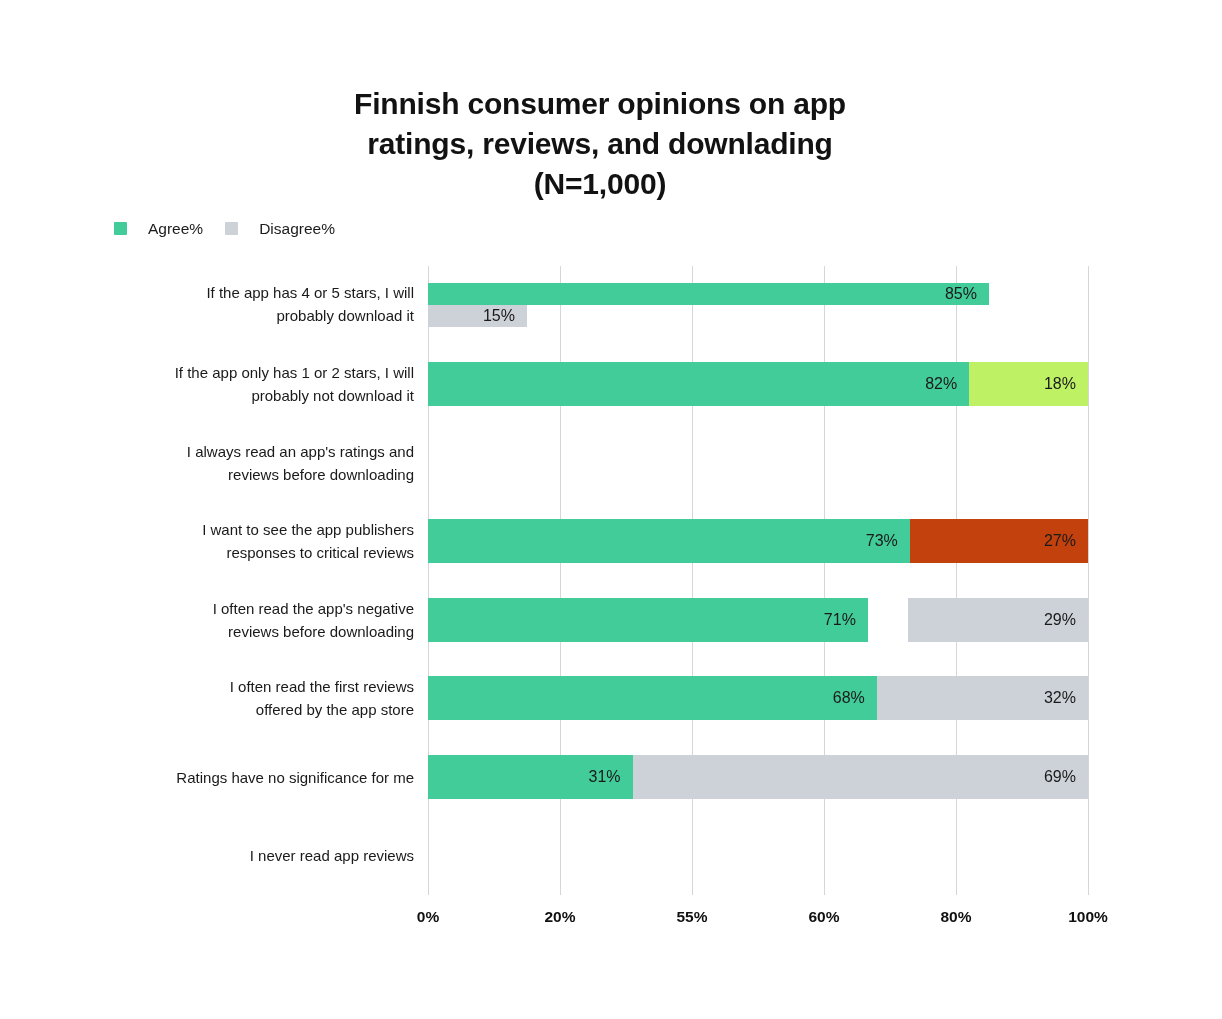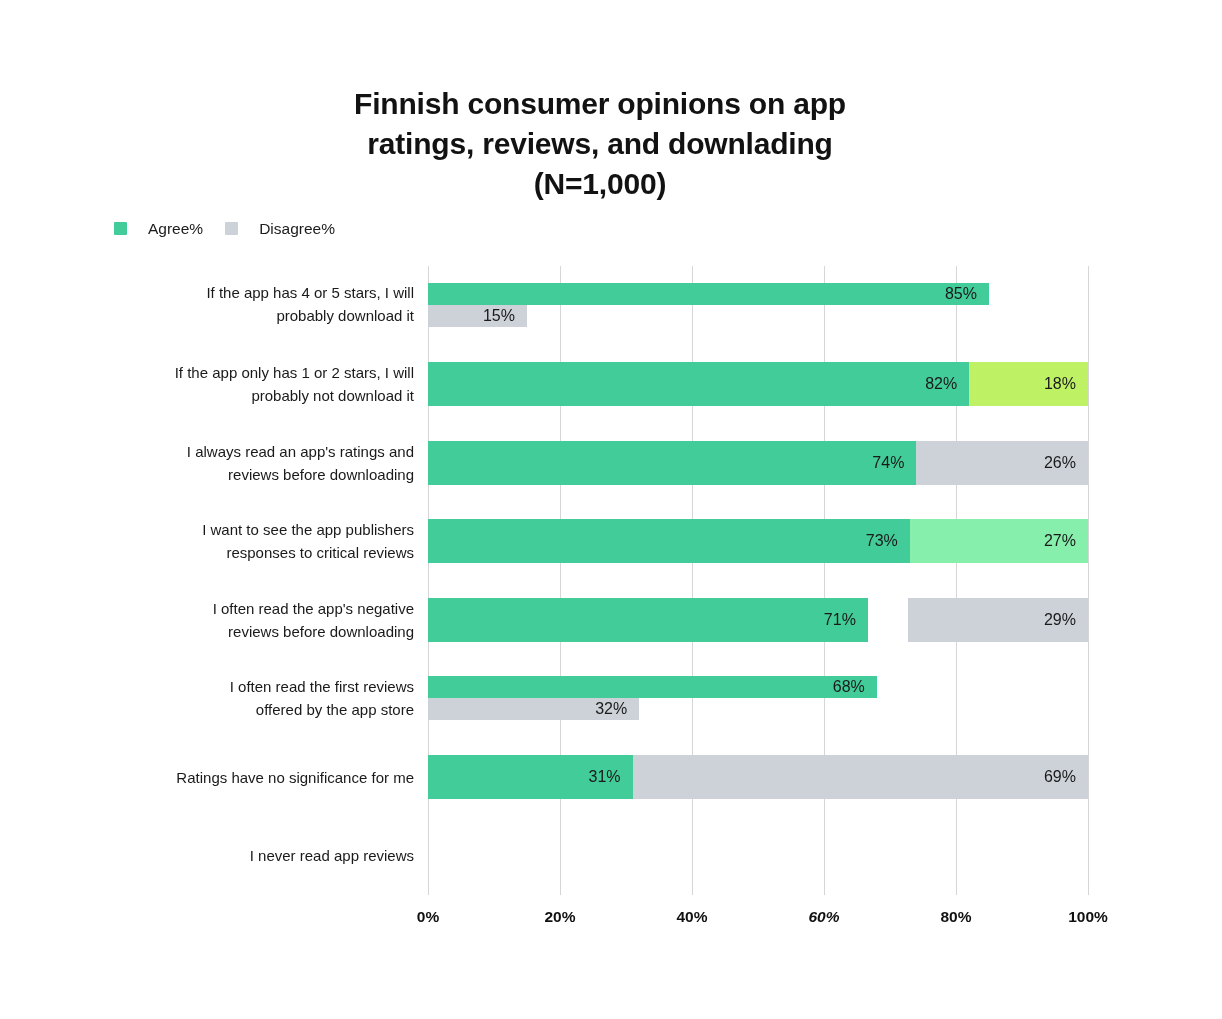--- a/index.html
+++ b/index.html
@@ -196,45 +196,41 @@
       </div>
     <div class="rows">
         <div class="bar-row" style="top: 17.3125px; flex-direction: column;">
           <div class="seg" style="width: 561px; background: rgb(65, 204, 153);">85%</div>
           <div class="seg" style="width: 99px; background: rgb(205, 210, 216);">15%</div>
         </div>
         <div class="bar-row" style="top: 95.9375px;">
           <div class="seg" style="width: 541.2px; background: rgb(65, 204, 153);">82%</div>
           <div class="seg" style="width: 118.8px; background: #bef264;">18%</div>
         </div>
-        <div class="bar-row" style="top: 174.562px;">
-          <div class="seg" style="width: 488.4px; background: rgb(65, 204, 153);">74%</div>
-          <div class="seg" style="width: 171.6px; background: rgb(205, 210, 216);">26%</div>
-        </div>
         <div class="bar-row" style="top: 253.188px;">
           <div class="seg" style="width: 481.8px; background: rgb(65, 204, 153);">73%</div>
-          <div class="seg" style="width: 178.2px; background: #86efac;">27%</div>
+          <div class="seg" style="width: 178.2px; background: #c2410c;">27%</div>
         </div>
         <div class="bar-row" style="top: 331.812px; gap: 40px;">
           <div class="seg" style="width: 468.6px; background: rgb(65, 204, 153);">71%</div>
           <div class="seg" style="width: 191.4px; background: rgb(205, 210, 216);">29%</div>
         </div>
-        <div class="bar-row" style="top: 410.438px; flex-direction: column;">
+        <div class="bar-row" style="top: 410.438px;">
           <div class="seg" style="width: 448.8px; background: rgb(65, 204, 153);">68%</div>
           <div class="seg" style="width: 211.2px; background: rgb(205, 210, 216);">32%</div>
         </div>
         <div class="bar-row" style="top: 489.062px;">
           <div class="seg" style="width: 204.6px; background: rgb(65, 204, 153);">31%</div>
           <div class="seg" style="width: 455.4px; background: rgb(205, 210, 216);">69%</div>
         </div>
       </div>
   </div>
 
   <div class="x-axis">
       <div class="x-tick" style="left: 0px;">0%</div>
       <div class="x-tick" style="left: 132px;">20%</div>
-      <div class="x-tick" style="left: 264px;">40%</div>
-      <div class="x-tick" style="left: 396px; font-style: italic;">60%</div>
+      <div class="x-tick" style="left: 264px;">55%</div>
+      <div class="x-tick" style="left: 396px;">60%</div>
       <div class="x-tick" style="left: 528px;">80%</div>
       <div class="x-tick" style="left: 660px;">100%</div>
     </div>
 
 </div>
 
 </body></html>

